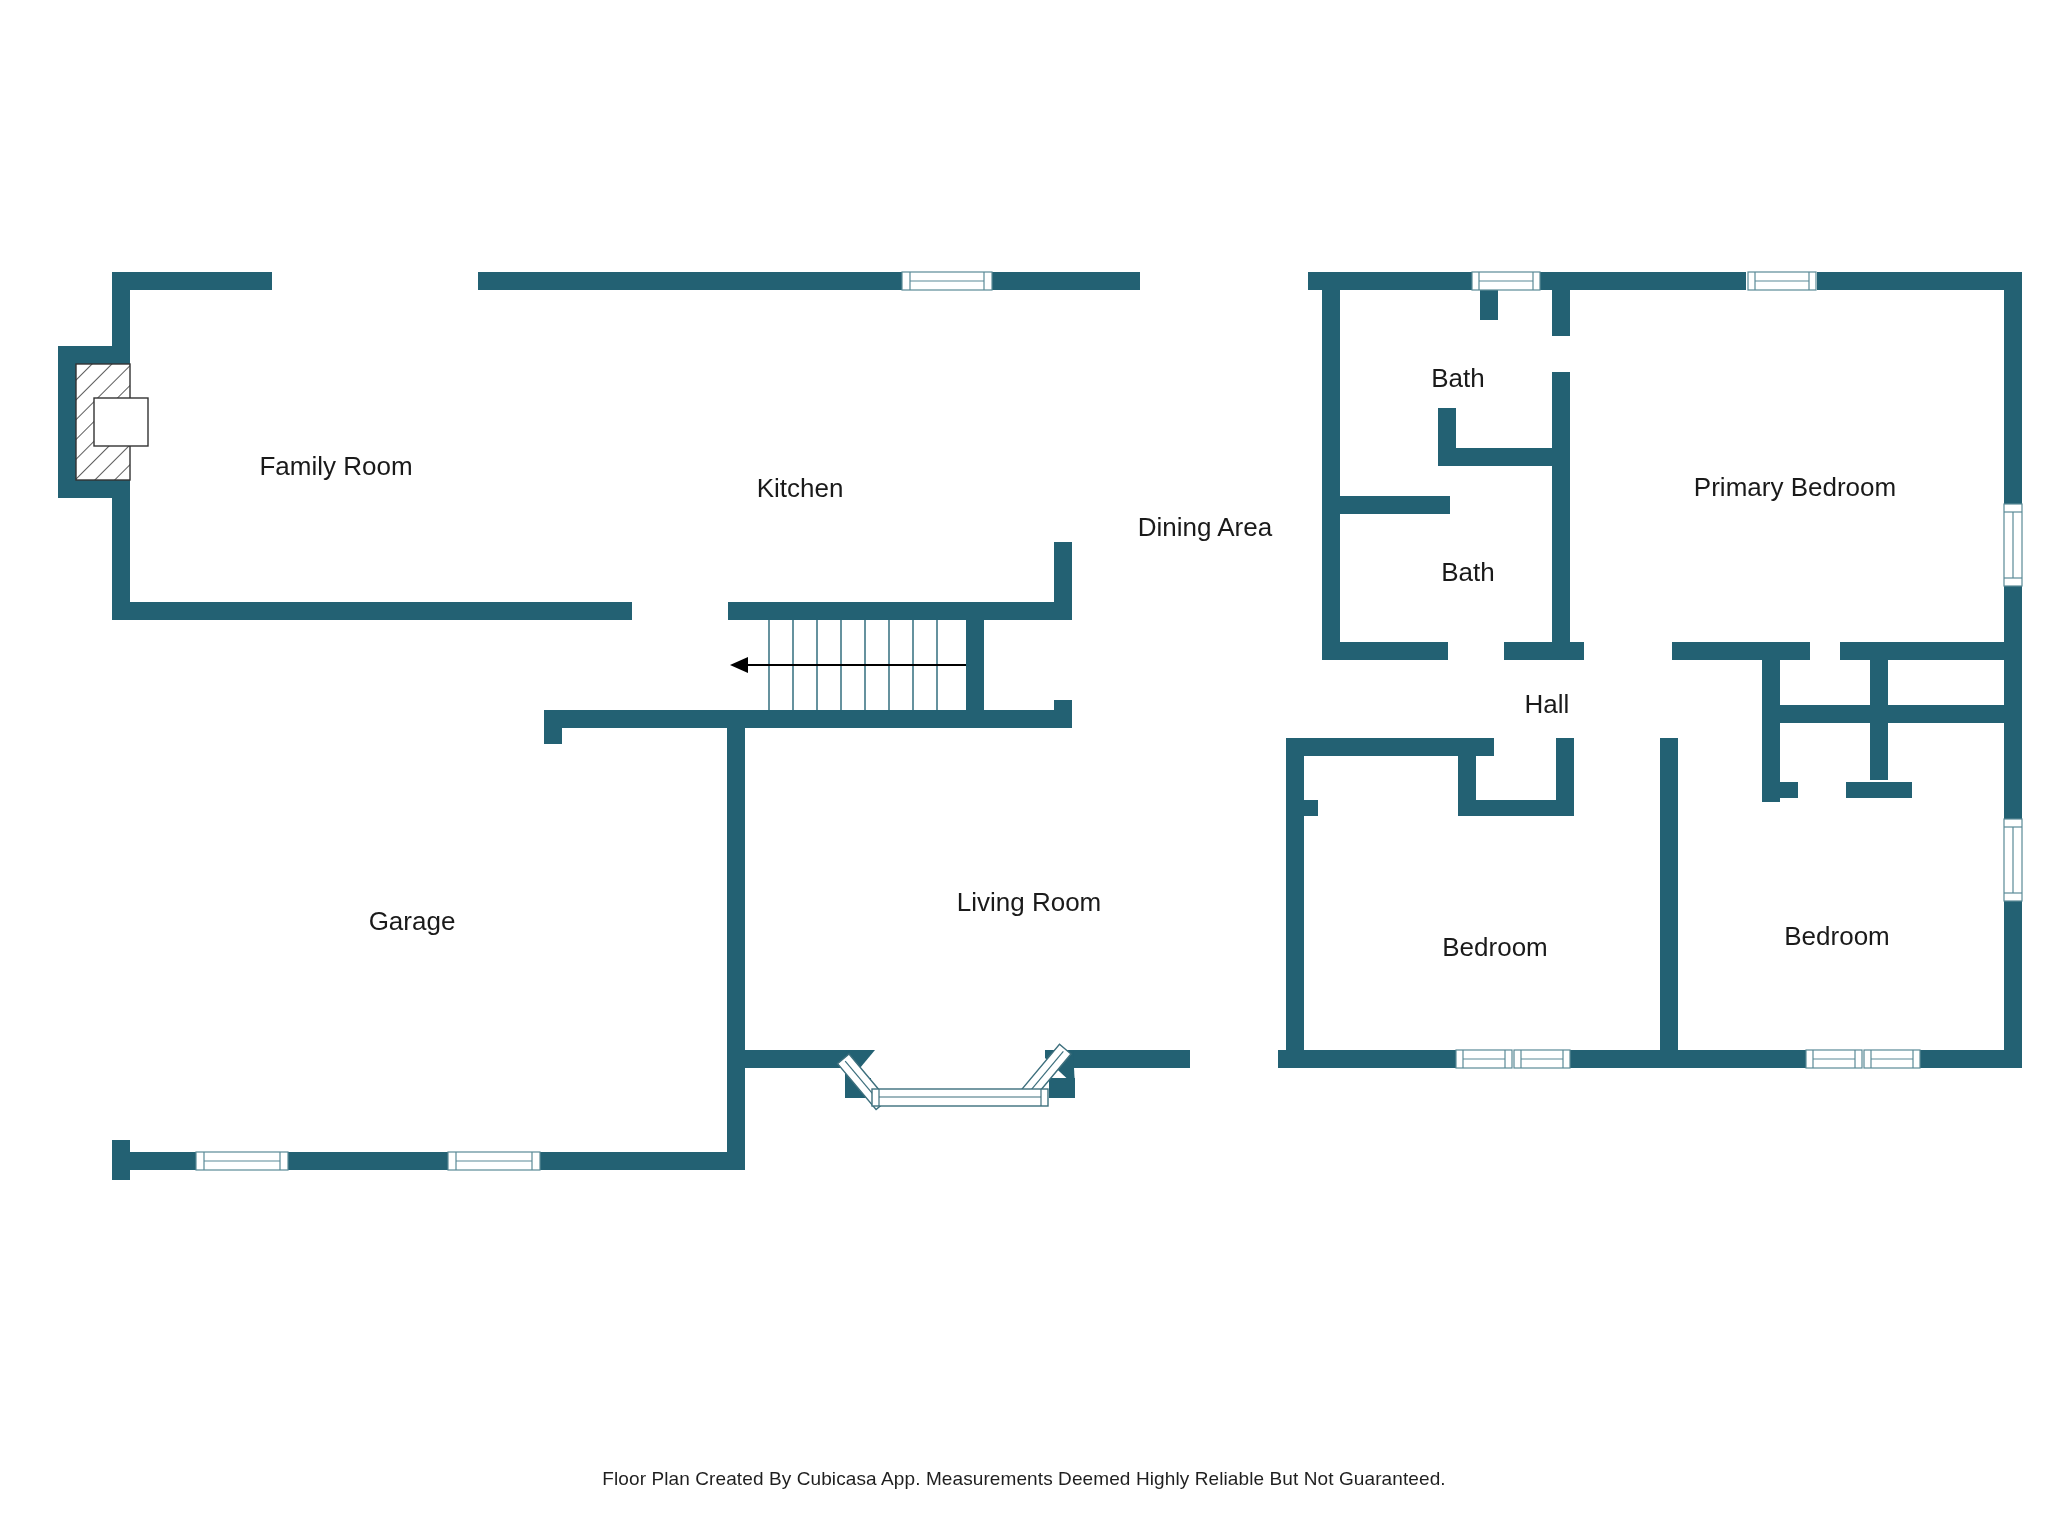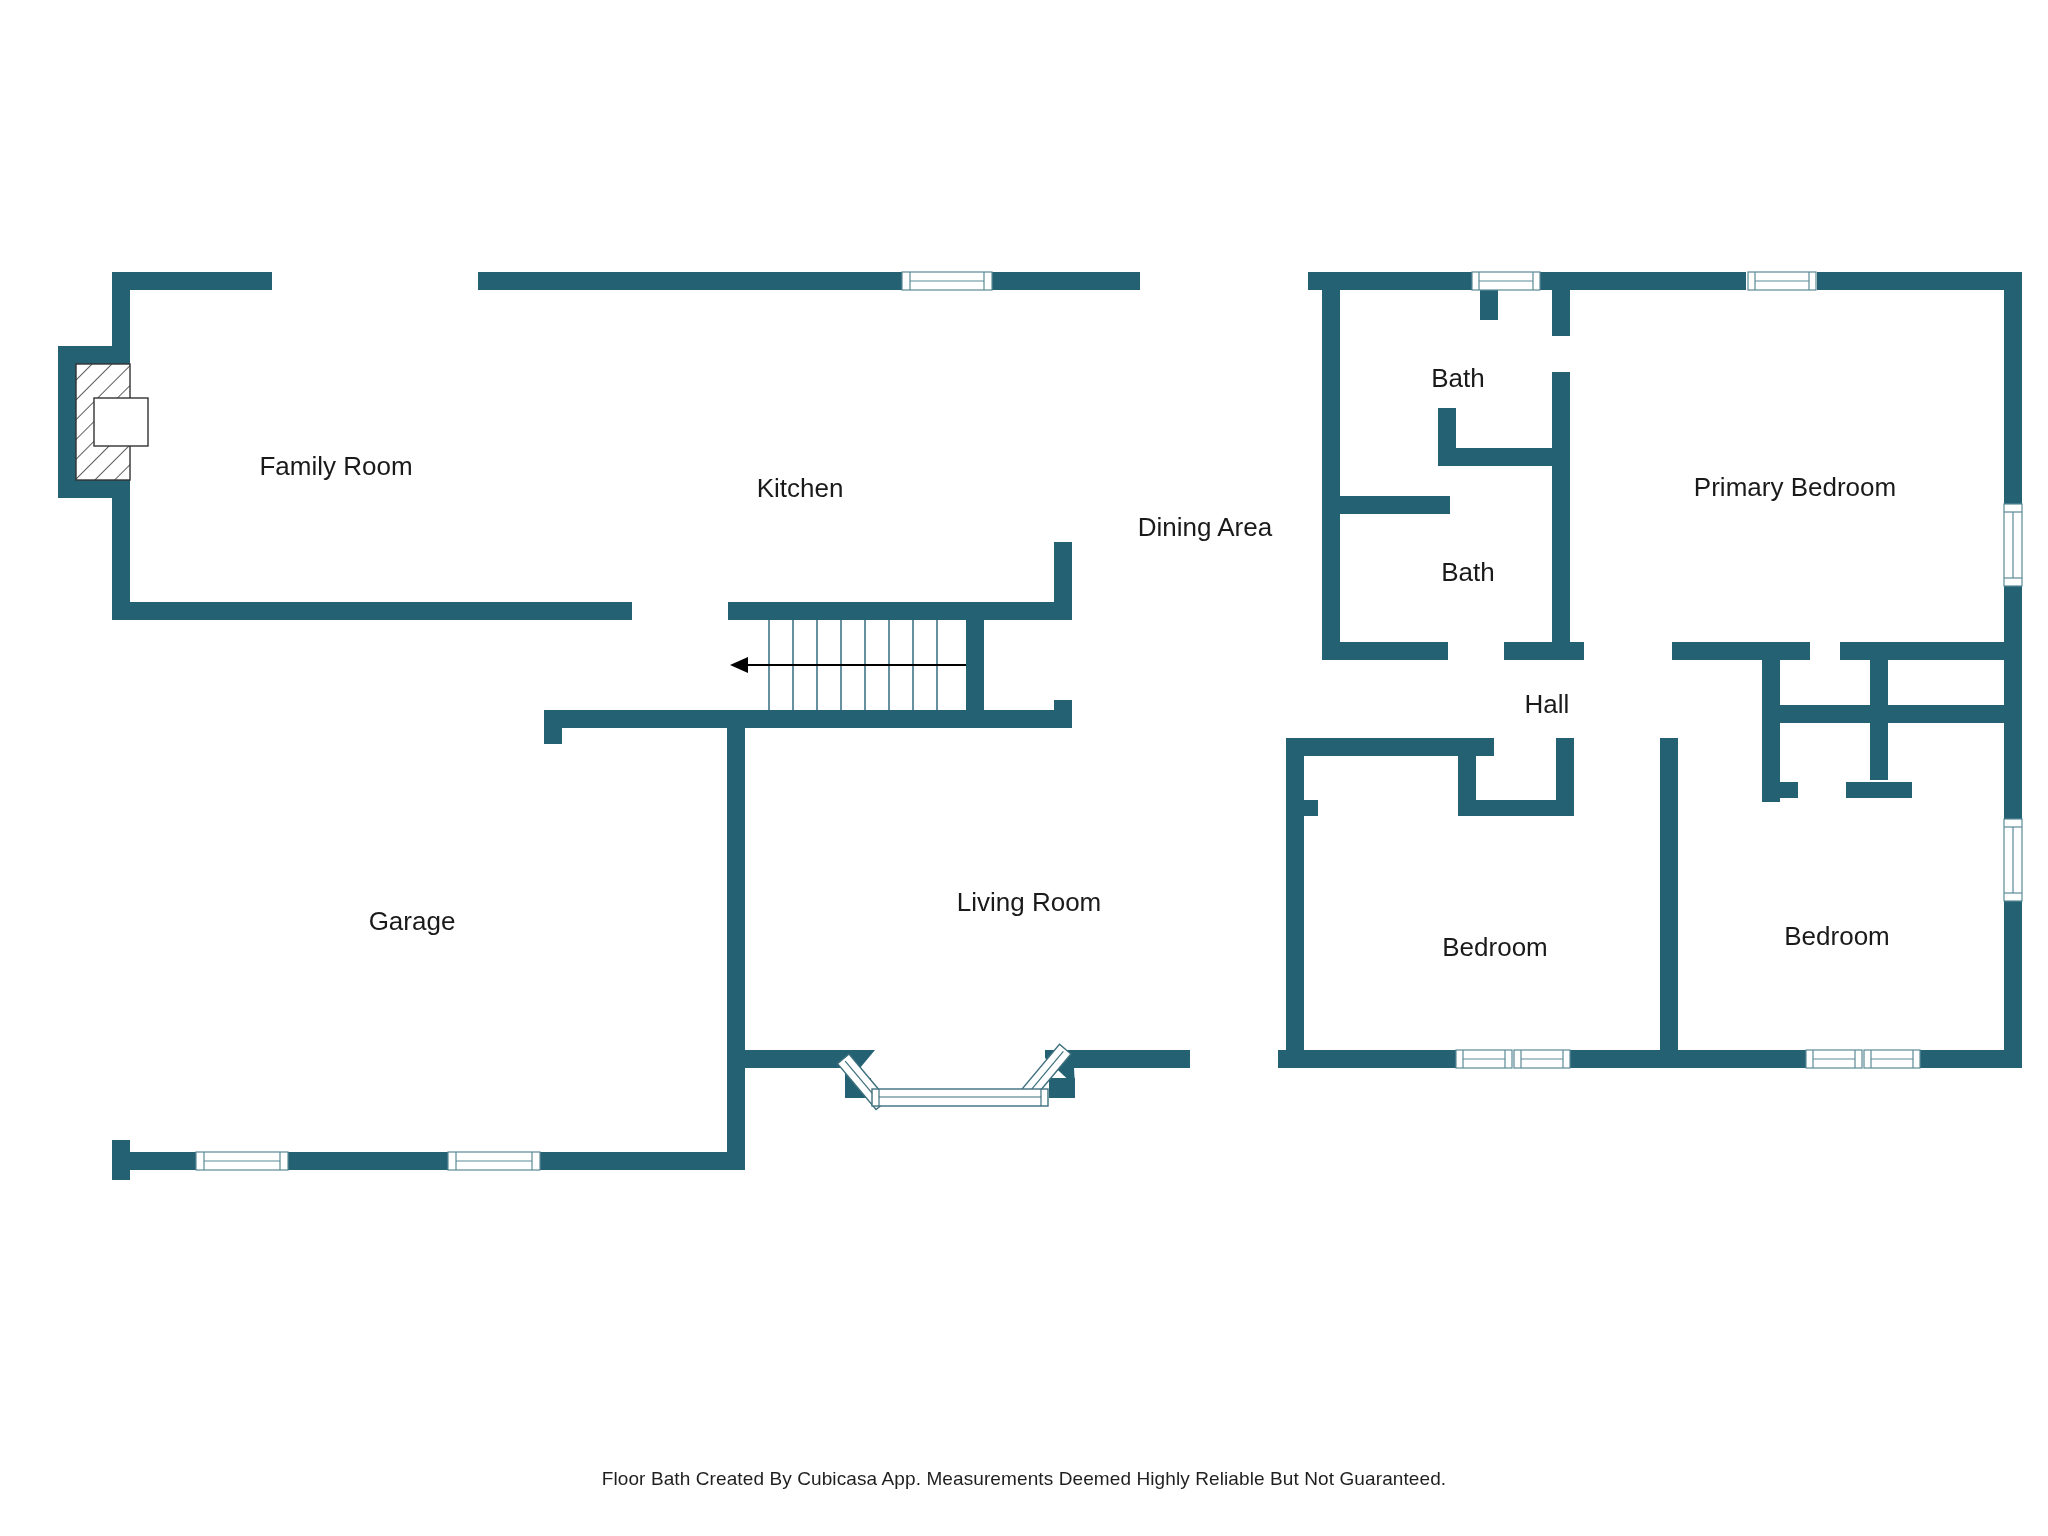--- a/index.html
+++ b/index.html
@@ -266,15 +266,15 @@
       <text class="room-label" x="1795" y="489">Primary Bedroom</text>
       <text class="room-label" x="1547" y="706">Hall</text>
       <text class="room-label" x="412" y="923">Garage</text>
       <text class="room-label" x="1029" y="904">Living Room</text>
       <text class="room-label" x="1495" y="949">Bedroom</text>
       <text class="room-label" x="1837" y="938">Bedroom</text>
     </g>
 
   </svg>
 
-  <div class="footer-note">Floor Bath Created By Cubicasa App. Measurements Deemed Highly Reliable But Not Guaranteed.</div>
+  <div class="footer-note">Floor Plan Created By Cubicasa App. Measurements Deemed Highly Reliable But Not Guaranteed.</div>
 
 </div>
 
 </body></html>

